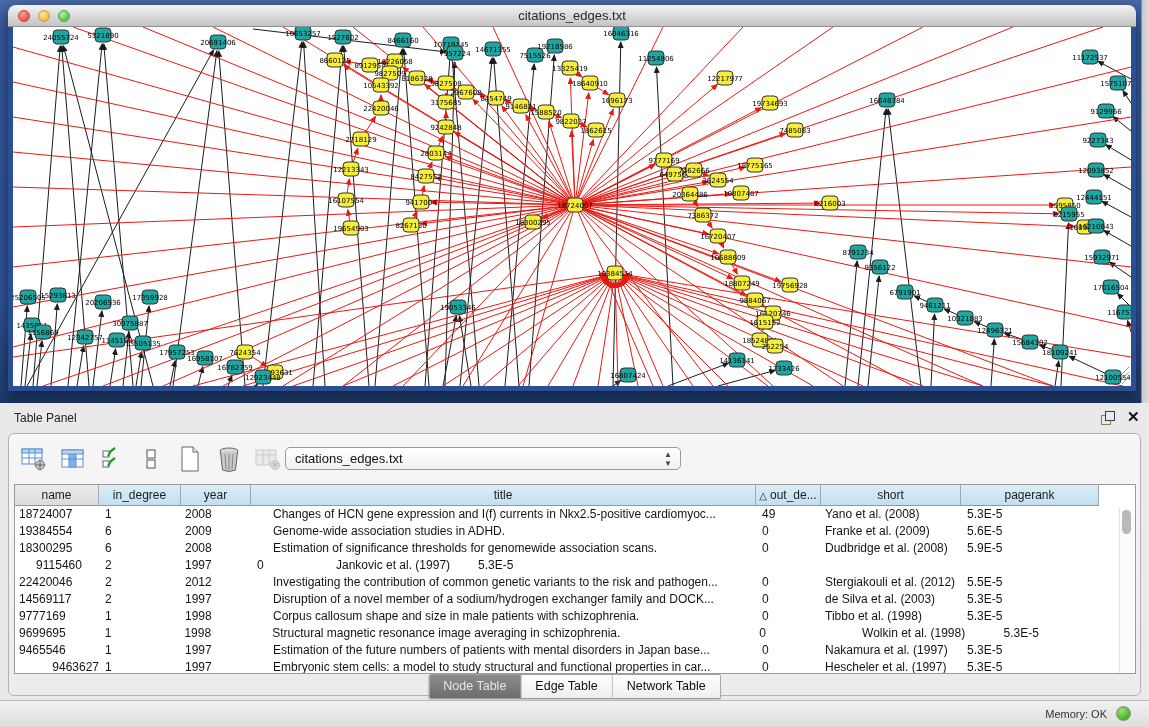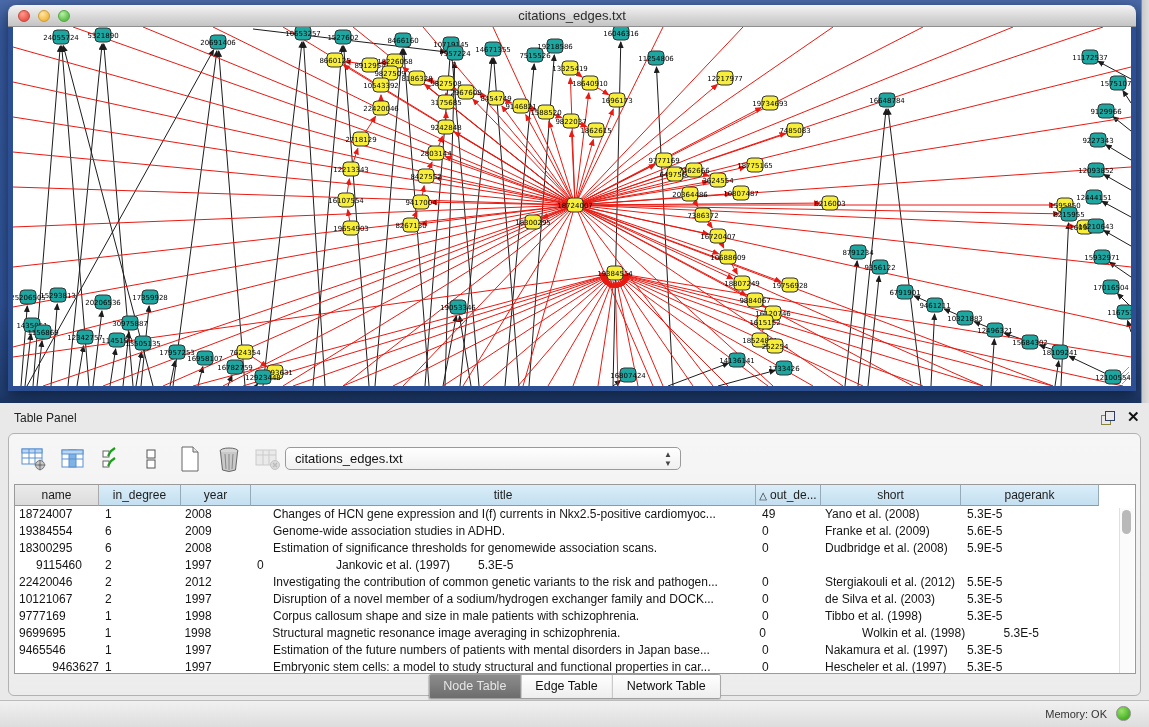--- a/index.html
+++ b/index.html
@@ -861,21 +861,21 @@
         <div class="tr">
           <div class="td" style="width: 84px; padding-left: 4px;">22420046</div>
           <div class="td" style="width: 82px; padding-left: 6px;">2</div>
           <div class="td" style="width: 70px; padding-left: 4px;">2012</div>
           <div class="td" style="width: 505px; padding-left: 22px;">Investigating the contribution of common genetic variants to the risk and pathogen...</div>
           <div class="td" style="width: 65px; padding-left: 6px;">0</div>
           <div class="td" style="width: 140px; padding-left: 4px;">Stergiakouli et al. (2012)</div>
           <div class="td" style="width: 138px; padding-left: 6px;">5.5E-5</div>
         </div>
         <div class="tr">
-          <div class="td" style="width: 84px; padding-left: 4px;">10121067</div>
+          <div class="td" style="width: 84px; padding-left: 4px;">14569117</div>
           <div class="td" style="width: 82px; padding-left: 6px;">2</div>
           <div class="td" style="width: 70px; padding-left: 4px;">1997</div>
           <div class="td" style="width: 505px; padding-left: 22px;">Disruption of a novel member of a sodium/hydrogen exchanger family and DOCK...</div>
           <div class="td" style="width: 65px; padding-left: 6px;">0</div>
           <div class="td" style="width: 140px; padding-left: 4px;">de Silva et al. (2003)</div>
           <div class="td" style="width: 138px; padding-left: 6px;">5.3E-5</div>
         </div>
         <div class="tr">
           <div class="td" style="width: 84px; padding-left: 4px;">9777169</div>
           <div class="td" style="width: 82px; padding-left: 6px;">1</div>

